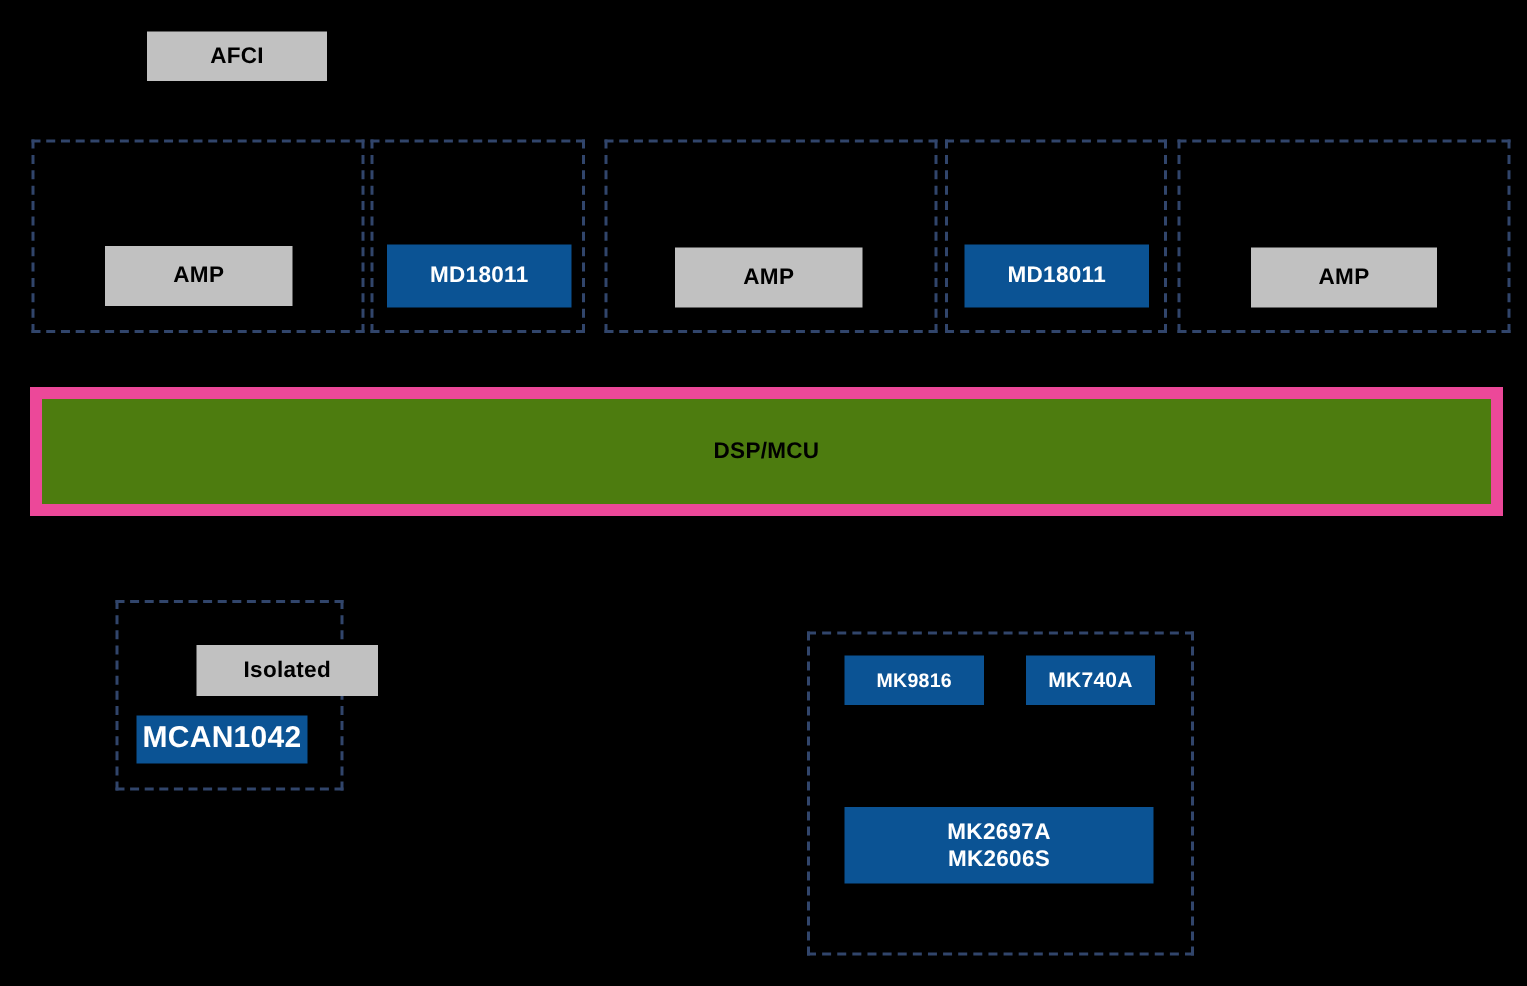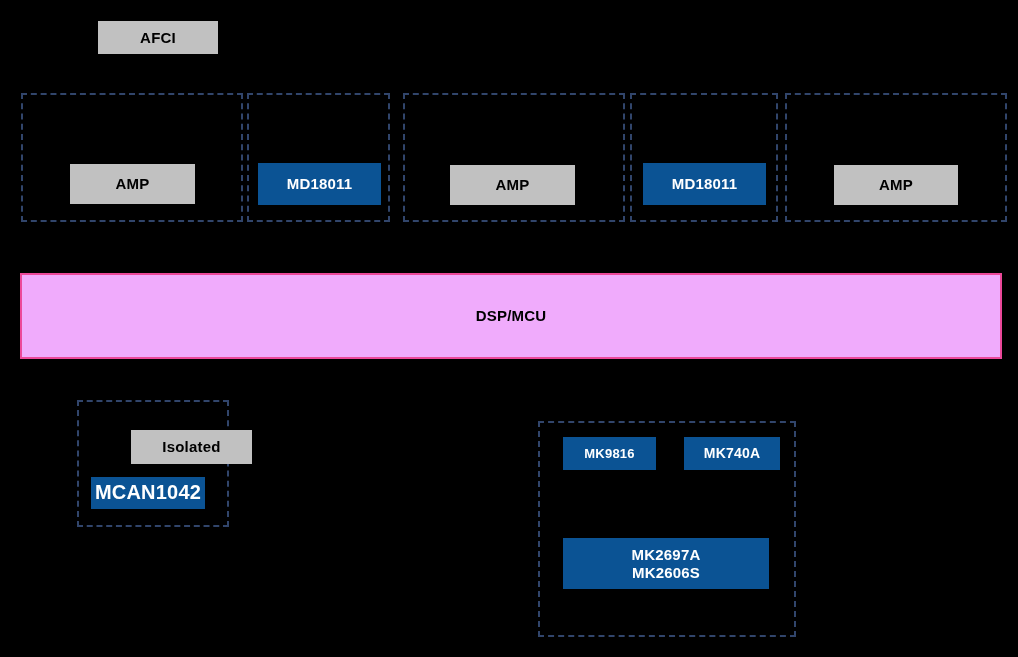--- a/index.html
+++ b/index.html
@@ -40,24 +40,23 @@
   }
   .chip.gray {
     background: #c1c1c1;
     color: #000000;
   }
   .chip.blue {
     background: #0b5394;
     color: #ffffff;
   }
   .chip.bigboard {
-    background: #f0abfc;
+    background: #4d7c0f;
     color: #000000;
-    border: 2px solid #ec4899;
-    margin-top: 15px;
+    border: 8px solid #ec4899;
   }
   .lbl {
     display: block;
     white-space: pre-line;
   }
 </style>
 </head>
 <body>
 
 <div id="canvas">
@@ -105,21 +104,21 @@
   <div class="chip blue" style="left:91px; top:477px; width:114px; height:32px; font-size:20px;">
     <span class="lbl">MCAN1042</span>
   </div>
 
   <div class="group" style="left:538px; top:421px; width:258px; height:216px;"></div>
 
   <div class="chip blue" style="left:563px; top:437px; width:93px; height:33px; font-size:13px;">
     <span class="lbl">MK9816</span>
   </div>
 
-  <div class="chip blue" style="left:684px; top:437px; width:96px; height:33px; font-size:14px;">
+  <div class="chip blue" style="left:684px; top:437px; width:86px; height:33px; font-size:14px;">
     <span class="lbl">MK740A</span>
   </div>
 
   <div class="chip blue" style="left:563px; top:538px; width:206px; height:51px; font-size:15px;">
     <span class="lbl">MK2697A
 MK2606S</span>
   </div>
 
 </div>
 

